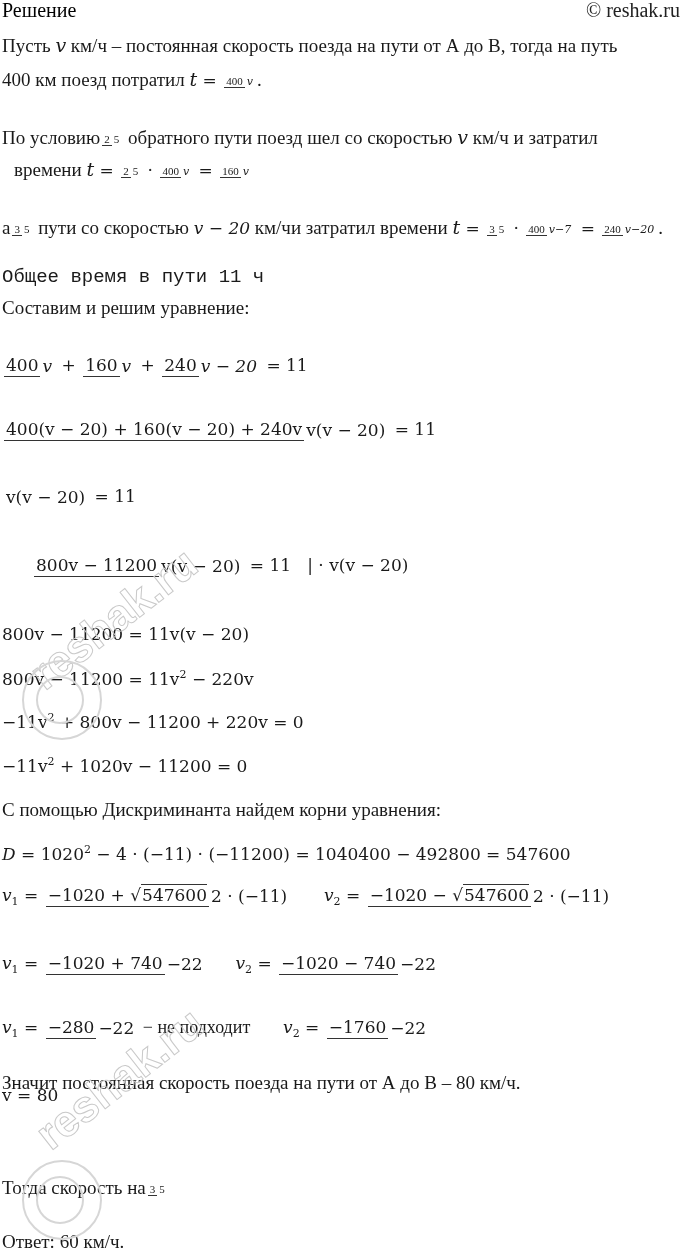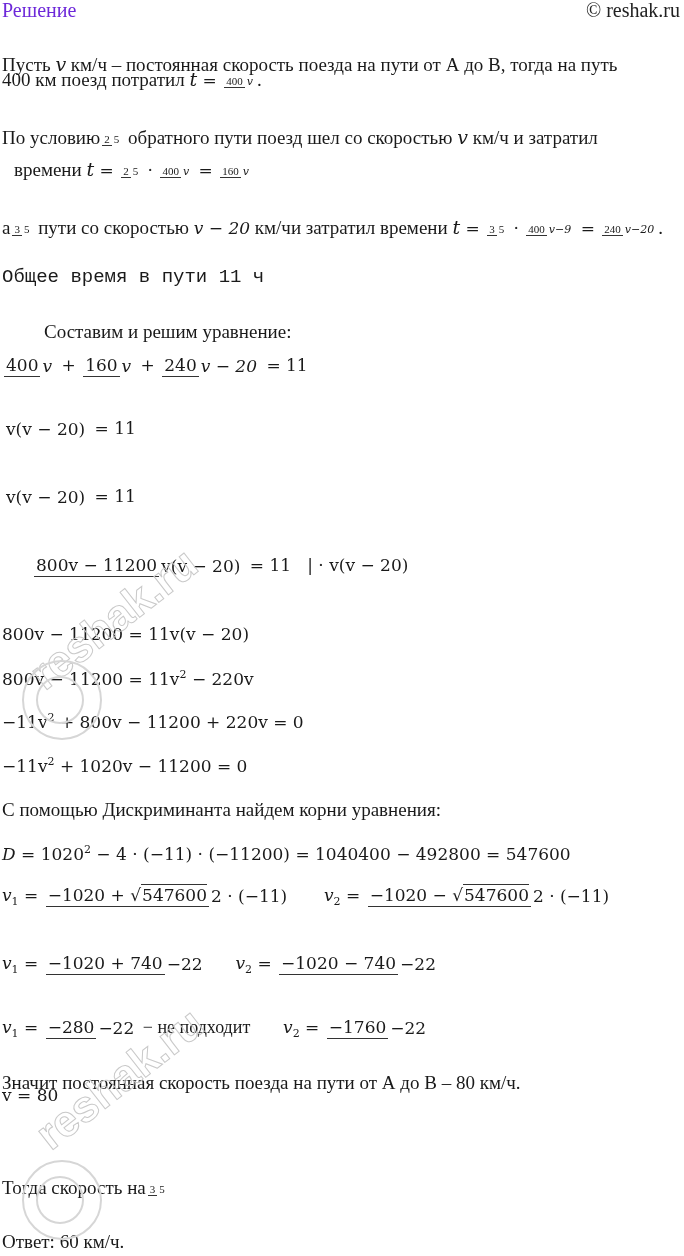--- a/index.html
+++ b/index.html
@@ -1,18 +1,18 @@
 <!DOCTYPE html>
 <html><head>
 <meta charset="utf-8">
 <style>
   html, body { margin:0; padding:0; background:#ffffff; }
   body { width:684px; height:1256px; position:relative; overflow:hidden;
          font-family:"Liberation Serif", serif; color:#1a1a1a; font-size:19px; }
-  .hdr-left { position:absolute; left:2px; top:-1px; font-size:20px; color:#6d28d9; }
+  .hdr-left { position:absolute; left:2px; top:-1px; font-size:20px; color:#000000; }
   .hdr-right { position:absolute; right:4px; top:-1px; font-size:20px; color:#222; }
   .line { position:absolute; left:2px; white-space:nowrap; line-height:1; }
   .m { font-family:"DejaVu Serif", serif; font-size:17px; }
   i.v { font-family:"DejaVu Serif", serif; font-style:italic; }
   .frac { display:inline-flex; align-items:center; vertical-align:middle; margin:0 2px; }
   .frac > span { display:block; padding:0 2px; line-height:1.15; }
   .frac > span.num { border-bottom:1.4px solid #333; }
   .frac.sm { font-size:11px; }
   .frac.sm > span.num { border-bottom-width:1px; }
   .sqrt { border-top:1.4px solid #333; padding-left:1px; }
@@ -20,21 +20,21 @@
   .wm { position:absolute; color:transparent; -webkit-text-stroke:1px #c9c9c9; font-family:"Liberation Sans", sans-serif; font-size:44px; font-weight:bold; transform-origin:left top; }
   .wm-c { position:absolute; border:2px solid #d6d6d6; border-radius:50%; }
   .wm-c-in { position:absolute; border:2px solid #d6d6d6; border-radius:50%; }
 </style>
 </head>
 <body>
 
 <div class="hdr-left">Решение</div>
 <div class="hdr-right">© reshak.ru</div>
 
-<div class="line" style="top:55px;">
+<div class="line" style="top:36px;">
   <span>Пусть </span><i class="v">v</i><span> км/ч – постоянная скорость поезда на пути от А до В, тогда на путь</span>
 </div>
 <div class="line" style="top:70px;">
   <span>400 км поезд потратил </span><i class="v">t</i><span class="m"> = </span><span class="frac sm">
       <span class="num">400</span>
       <span><i class="v">v</i></span>
     </span><span>.</span>
 </div>
 
 <div class="line" style="top:128px;">
@@ -58,45 +58,46 @@
 
 <div class="line" style="top:218px;">
   <span>а</span><span class="frac sm">
       <span class="num">3</span>
       <span>5</span>
     </span><span>  пути со скоростью  </span><i class="v m">v − 20</i><span> км/чи затратил времени </span><i class="v">t</i><span class="m"> = </span><span class="frac sm">
       <span class="num">3</span>
       <span>5</span>
     </span><span class="m"> · </span><span class="frac sm">
       <span class="num">400</span>
-      <span><i class="v">v−9</i></span>
+      <span><i class="v">v−7</i></span>
     </span><span class="m"> = </span><span class="frac sm">
       <span class="num">240</span>
       <span><i class="v">v−20</i></span>
     </span><span>.</span>
 </div>
 
 <div class="line" style="top:268px;font-family:Liberation Mono, monospace;">Общее время в пути 11 ч</div>
-<div class="line" style="top:322px;margin-left:42px;">Составим и решим уравнение:</div>
+<div class="line" style="top:298px;">Составим и решим уравнение:</div>
 
 <div class="line m" style="top:356px;">
   <span class="frac">
       <span class="num">400</span>
       <span><i class="v">v</i></span>
     </span><span> + </span><span class="frac">
       <span class="num">160</span>
       <span><i class="v">v</i></span>
     </span><span> + </span><span class="frac">
       <span class="num">240</span>
       <span><i class="v">v − 20</i></span>
     </span><span> = 11</span>
 </div>
 
 <div class="line m" style="top:420px;">
   <span class="frac">
+      <span class="num">400(v − 20) + 160(v − 20) + 240v</span>
       <span>v(v − 20)</span>
     </span><span> = 11</span>
 </div>
 
 <div class="line m" style="top:488px;">
   <span class="frac">
       <span>v(v − 20)</span>
     </span><span> = 11</span>
 </div>
 

